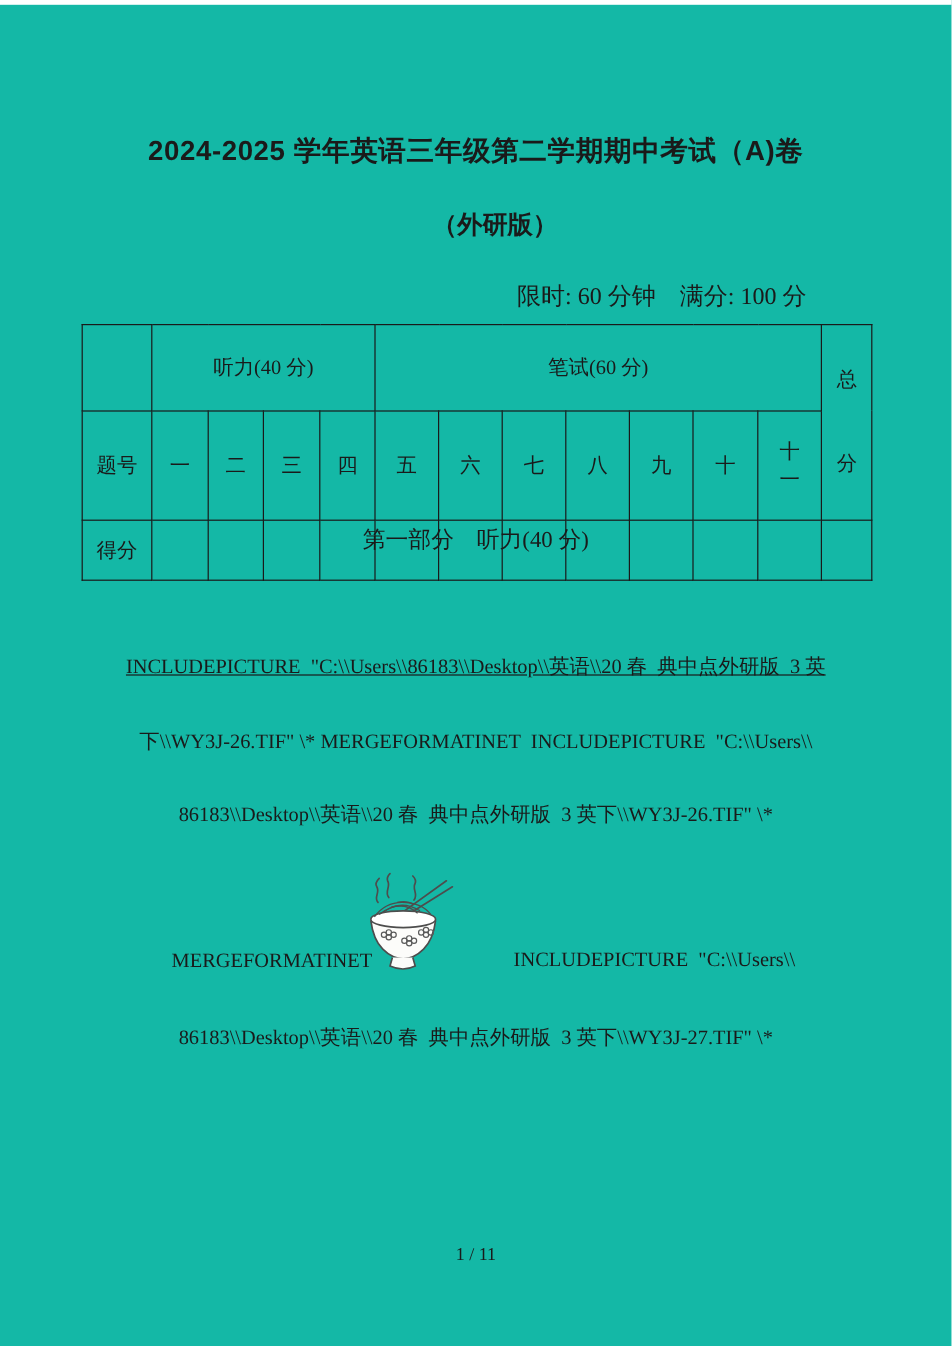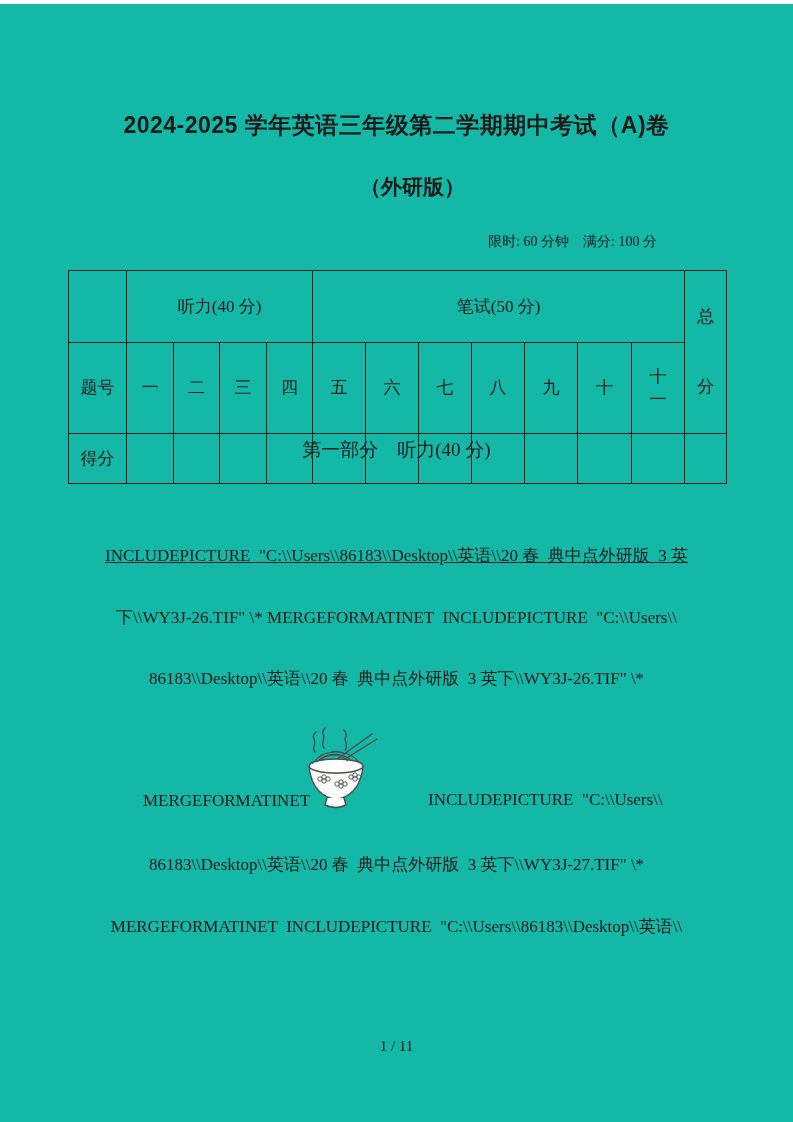--- a/index.html
+++ b/index.html
@@ -12,21 +12,21 @@
   .doc-title{
     top:106px;left:0;width:100%;text-align:center;
     font-family:"Liberation Sans","DejaVu Sans",sans-serif;
     font-weight:bold;font-size:23px;letter-spacing:.5px;
   }
   .doc-subtitle{
     top:169px;left:0;width:100%;text-align:center;
     font-family:"Liberation Sans","DejaVu Sans",sans-serif;
     font-weight:bold;font-size:21px;padding-left:16px;
   }
-  .limits{top:229px;right:136px;font-size:14px;white-space:pre;font-family:Liberation Serif, serif;}
+  .limits{top:229px;right:121px;font-size:20px;white-space:pre;font-family:Liberation Serif, serif;}
   table.score{
     position:absolute;left:68px;top:266px;width:659px;
     border-collapse:collapse;table-layout:fixed;
   }
   table.score td{
     border:1.5px solid #1a1a1a;text-align:center;vertical-align:middle;
     font-size:17px;padding:11px;overflow:hidden;
   }
   tr.r1{height:54px;} tr.r2{height:51px;} tr.r3{height:50px;}
   .total-wrap{width:1.15em;margin:0 auto;word-break:break-all;line-height:70px;}
@@ -65,21 +65,21 @@
         <col style="width:53px">
         <col style="width:53px">
         <col style="width:54px">
         <col style="width:53px">
       <col style="width:42px">
     </colgroup>
     <tbody>
         <tr class="r1">
       <td></td>
       <td colspan="4">听力(40 分)</td>
-      <td colspan="7">笔试(50 分)</td>
+      <td colspan="7">笔试(60 分)</td>
       <td rowspan="2">
         <div class="total-wrap">总分</div>
       </td>
     </tr>
     <tr class="r2">
       <td>题号</td>
       <td>一</td>
       <td>二</td>
       <td>三</td>
       <td>四</td>
@@ -147,17 +147,16 @@
       <circle cx="52" cy="52" r="2.2"></circle>
         <circle cx="56" cy="50" r="2.2"></circle>
         <circle cx="56" cy="54" r="2.2"></circle>
         <circle cx="60" cy="52" r="2.2"></circle>
     </g>
   </svg>
 
   <span class="abs f4-right">INCLUDEPICTURE  "C:\\Users\\</span>
 
   <div class="abs fline f5">86183\\Desktop\\英语\\20 春  典中点外研版  3 英下\\WY3J-27.TIF" \*</div>
-  <div class="abs fline f6">MERGEFORMATINET  INCLUDEPICTURE  "C:\\Users\\86183\\Desktop\\英语\\</div>
 
   <div class="abs footer">1 / 11</div>
 
 </div>
 
 </body></html>

